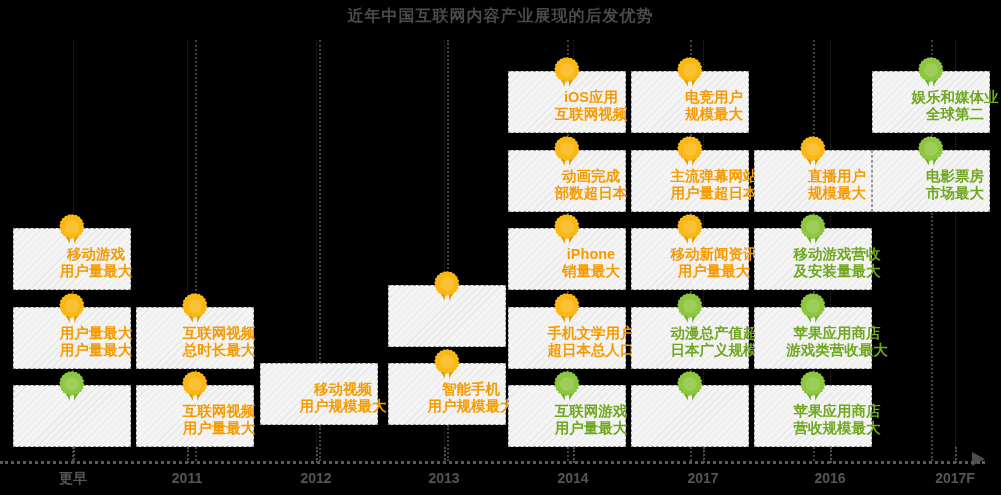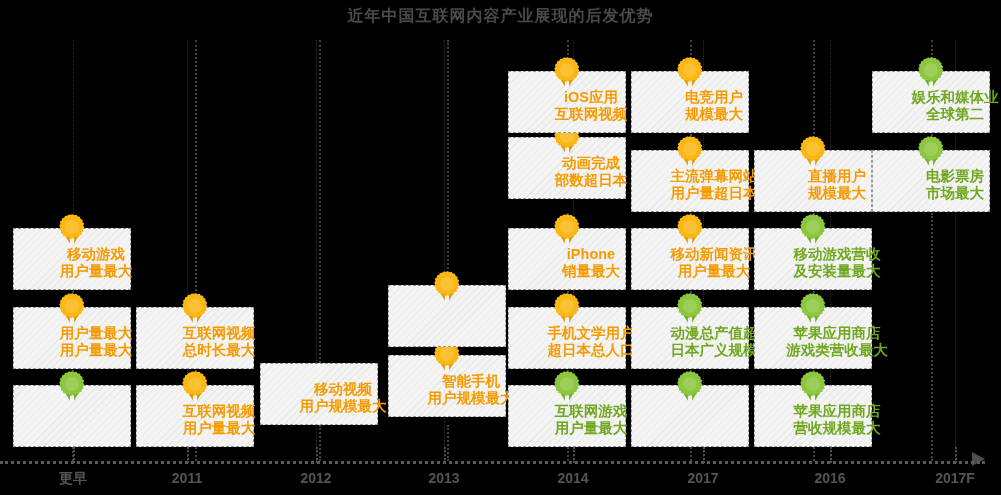--- a/index.html
+++ b/index.html
@@ -229,21 +229,21 @@
             <i class="lft" style="border-top-color: rgb(224, 154, 5);"></i>
             <i class="rgt" style="border-top-color: rgb(224, 154, 5);"></i>
           </div>
           <div class="disc" style="background: rgb(251, 183, 19);"></div>
         </div>
         <div class="lines"><span class="l1">互联网视频</span><span class="l2">总时长最大</span></div>
       </div>
       <div class="card c-orange" style="left: 260px; top: 363px;">
         <div class="lines"><span class="l1">移动视频</span><span class="l2">用户规模最大</span></div>
       </div>
-      <div class="card c-orange" style="left: 388px; top: 355px;">
+      <div class="card c-orange" style="left: 388px; top: 363px;">
         <div class="medal c-orange">
           <div class="ribbons">
             <i class="lft" style="border-top-color: rgb(224, 154, 5);"></i>
             <i class="rgt" style="border-top-color: rgb(224, 154, 5);"></i>
           </div>
           <div class="disc" style="background: rgb(251, 183, 19);"></div>
         </div>
         <div class="lines"><span class="l1">智能手机</span><span class="l2">用户规模最大</span></div>
       </div>
       <div class="card c-orange" style="left: 388px; top: 285px;">
@@ -278,21 +278,21 @@
       <div class="card c-orange" style="left: 508px; top: 228px;">
         <div class="medal c-orange">
           <div class="ribbons">
             <i class="lft" style="border-top-color: rgb(224, 154, 5);"></i>
             <i class="rgt" style="border-top-color: rgb(224, 154, 5);"></i>
           </div>
           <div class="disc" style="background: rgb(251, 183, 19);"></div>
         </div>
         <div class="lines"><span class="l1">iPhone</span><span class="l2">销量最大</span></div>
       </div>
-      <div class="card c-orange" style="left: 508px; top: 137px;">
+      <div class="card c-orange" style="left: 508px; top: 150px;">
         <div class="medal c-orange">
           <div class="ribbons">
             <i class="lft" style="border-top-color: rgb(224, 154, 5);"></i>
             <i class="rgt" style="border-top-color: rgb(224, 154, 5);"></i>
           </div>
           <div class="disc" style="background: rgb(251, 183, 19);"></div>
         </div>
         <div class="lines"><span class="l1">动画完成</span><span class="l2">部数超日本</span></div>
       </div>
       <div class="card c-orange" style="left: 508px; top: 71px;">

